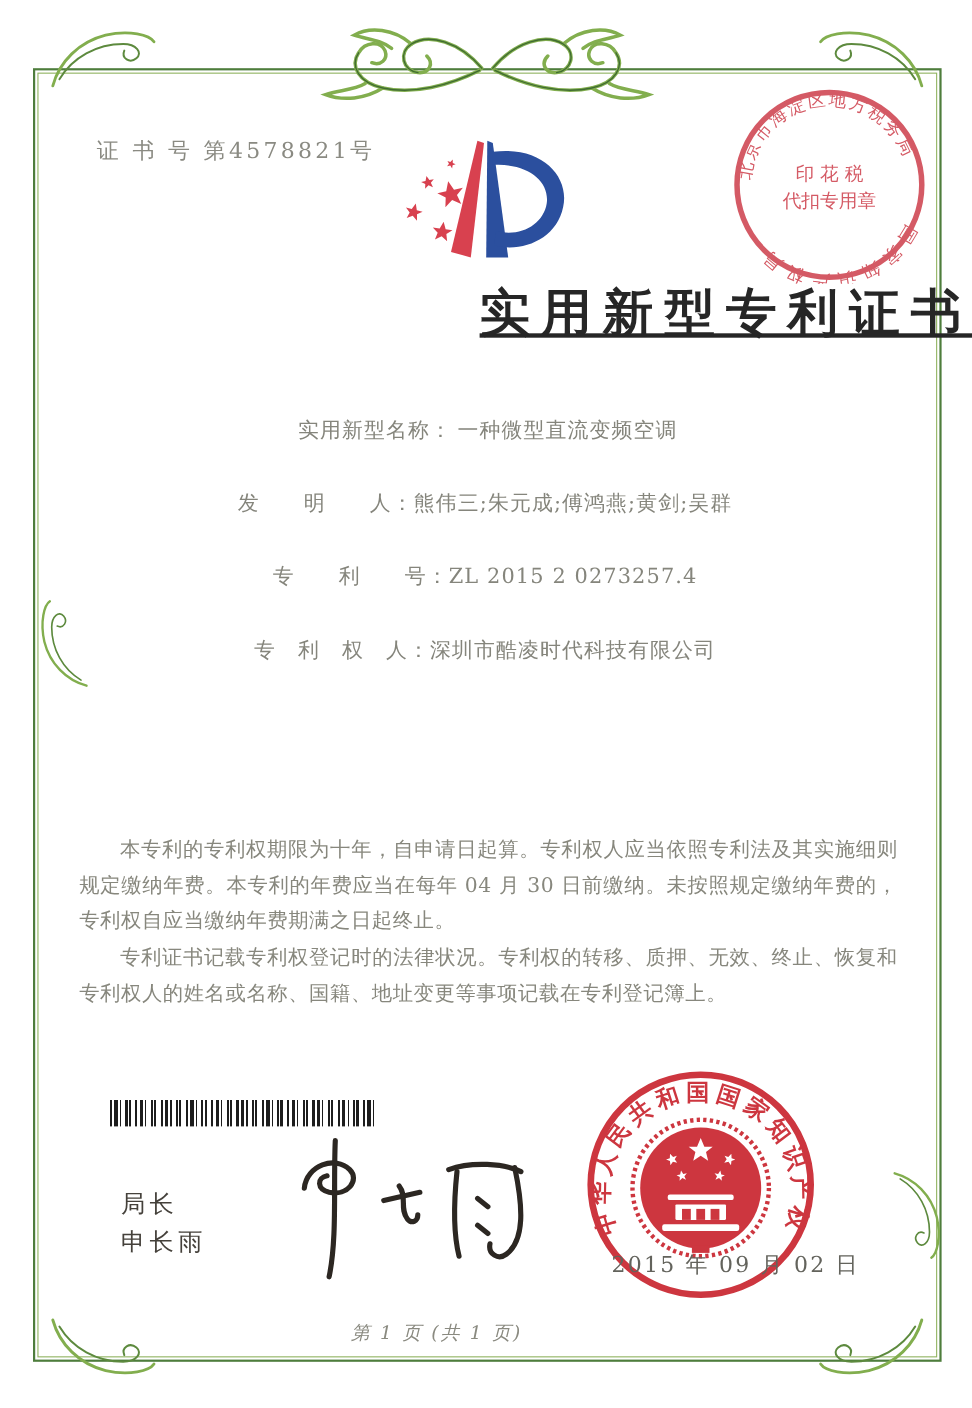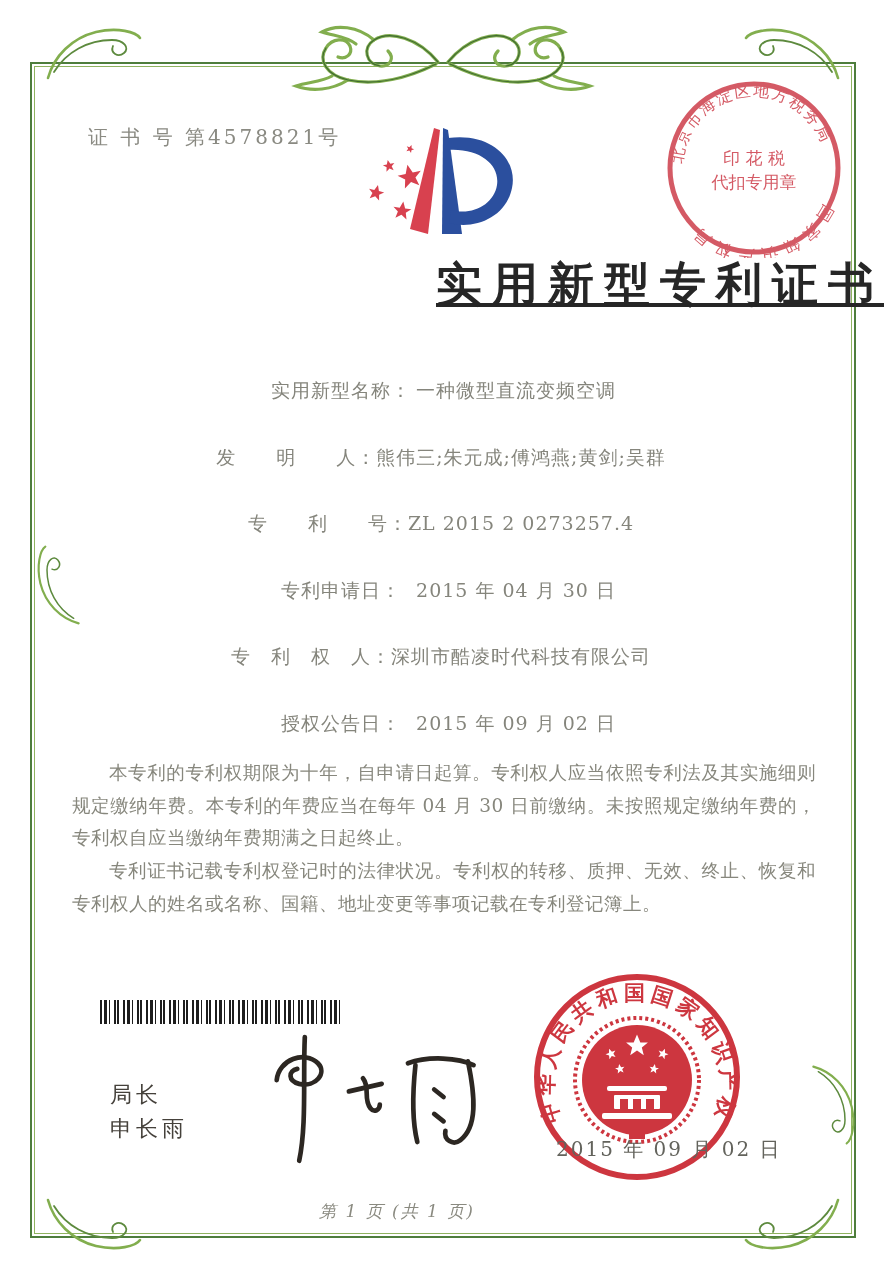--- a/index.html
+++ b/index.html
@@ -146,27 +146,21 @@
     <div class="field-row">
       <span class="flabel">实用新型名称：</span><span class="fvalue">一种微型直流变频空调</span>
     </div>
     <div class="field-row">
       <span class="flabel">发　　明　　人：</span><span class="fvalue">熊伟三;朱元成;傅鸿燕;黄剑;吴群</span>
     </div>
     <div class="field-row">
       <span class="flabel">专　　利　　号：</span><span class="fvalue">ZL 2015 2 0273257.4</span>
     </div>
     <div class="field-row">
-      <span class="flabel">专利申请日：</span><span class="fvalue">2015 年 04 月 30 日</span>
-    </div>
-    <div class="field-row">
       <span class="flabel">专　利　权　人：</span><span class="fvalue">深圳市酷凌时代科技有限公司</span>
-    </div>
-    <div class="field-row">
-      <span class="flabel">授权公告日：</span><span class="fvalue">2015 年 09 月 02 日</span>
     </div>
   </div>
 
   <div class="paras">
     <p>本专利的专利权期限为十年，自申请日起算。专利权人应当依照专利法及其实施细则规定缴纳年费。本专利的年费应当在每年 04 月 30 日前缴纳。未按照规定缴纳年费的，专利权自应当缴纳年费期满之日起终止。</p>
     <p>专利证书记载专利权登记时的法律状况。专利权的转移、质押、无效、终止、恢复和专利权人的姓名或名称、国籍、地址变更等事项记载在专利登记簿上。</p>
   </div>
 
   <div class="barcode"></div>
 

